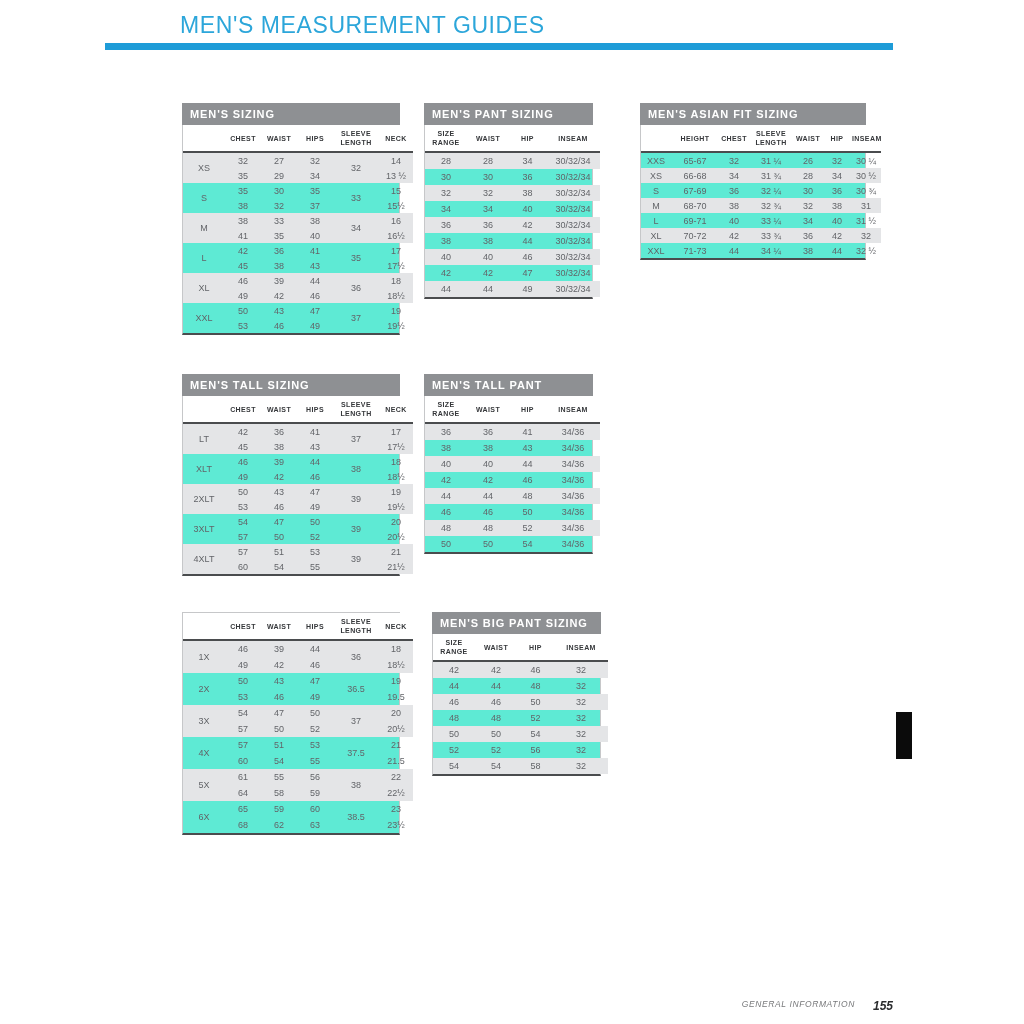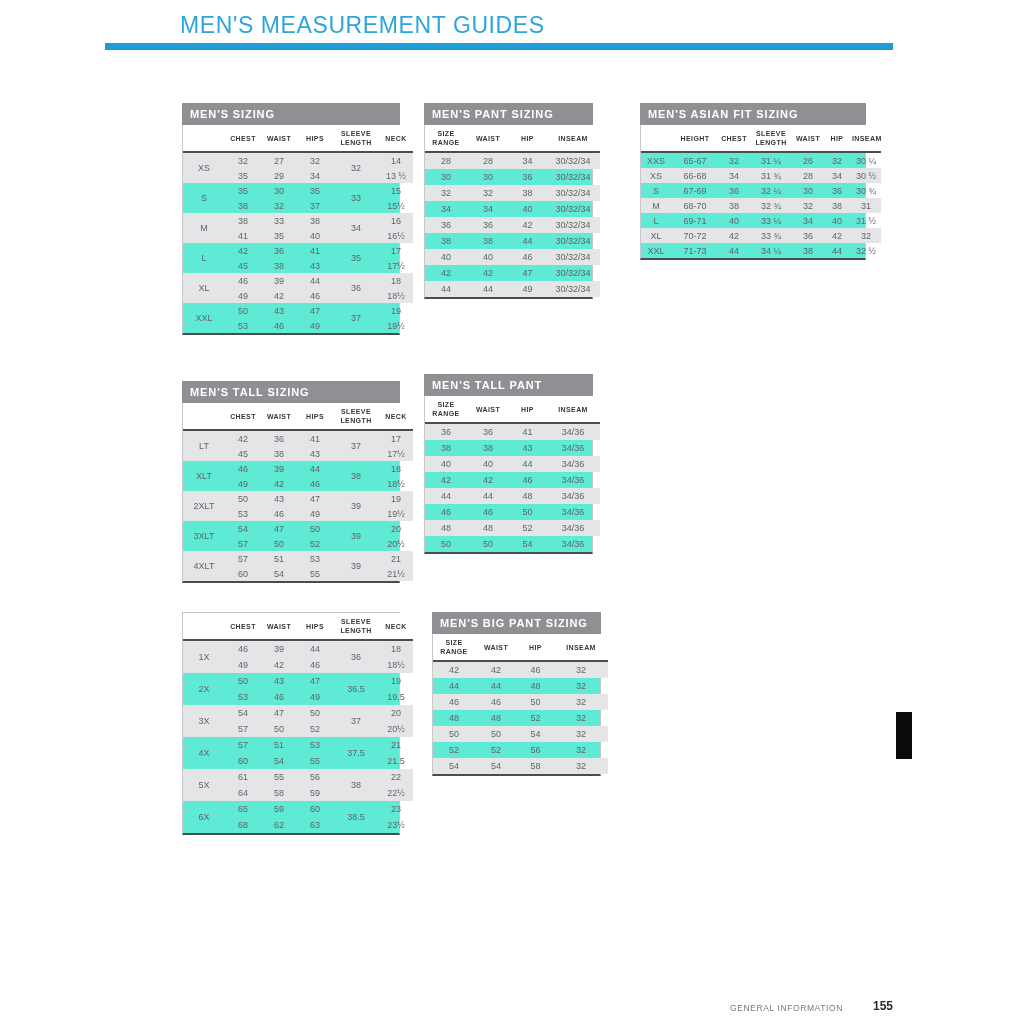--- a/index.html
+++ b/index.html
@@ -43,29 +43,29 @@
   .t-shirt th:nth-child(5){width:44px}.t-shirt th:nth-child(6){width:32px}
   .t-pant th:nth-child(1){width:40px}.t-pant th:nth-child(2){width:40px}
   .t-pant th:nth-child(3){width:35px}.t-pant th:nth-child(4){width:52px}
   .t-asian th:nth-child(1){width:28px}.t-asian th:nth-child(2){width:46px}
   .t-asian th:nth-child(3){width:28px}.t-asian th:nth-child(4){width:42px}
   .t-asian th:nth-child(5){width:28px}.t-asian th:nth-child(6){width:26px}
   .t-asian th:nth-child(7){width:28px}
   .black-tab{position:absolute;left:896px;top:712px;width:16px;height:47px;background:var(--tab_black,#0b0b0b);}
   .footer{
     position:absolute;top:999px;right:131px;
-    display:flex;align-items:flex-end;gap:30px;
+    display:flex;align-items:flex-start;gap:18px;font-style:italic;
   }
   .footer-section{font-size:8.5px;color:#77787a;letter-spacing:0.6px;}
   .footer-page{font-size:12px;font-weight:bold;color:#2b2c2e;}
   
   #tbl-mens-sizing   {left:182px;top:103px;width:218px;}
   #tbl-pant          {left:424px;top:103px;width:169px;}
   #tbl-asian         {left:620px;top:103px;width:226px;margin-left:20px;}
-  #tbl-tall          {left:182px;top:374px;width:218px;margin-top:7px;}
+  #tbl-tall          {left:182px;top:374px;width:218px;}
   #tbl-tall-pant     {left:424px;top:374px;width:169px;}
   #tbl-big           {left:182px;top:612px;width:218px;}
   #tbl-big-pant      {left:432px;top:612px;width:169px;}
 </style>
 </head>
 <body>
 
 <div class="page-title">MEN'S MEASUREMENT GUIDES</div>
 <div class="title-rule"></div>
 

